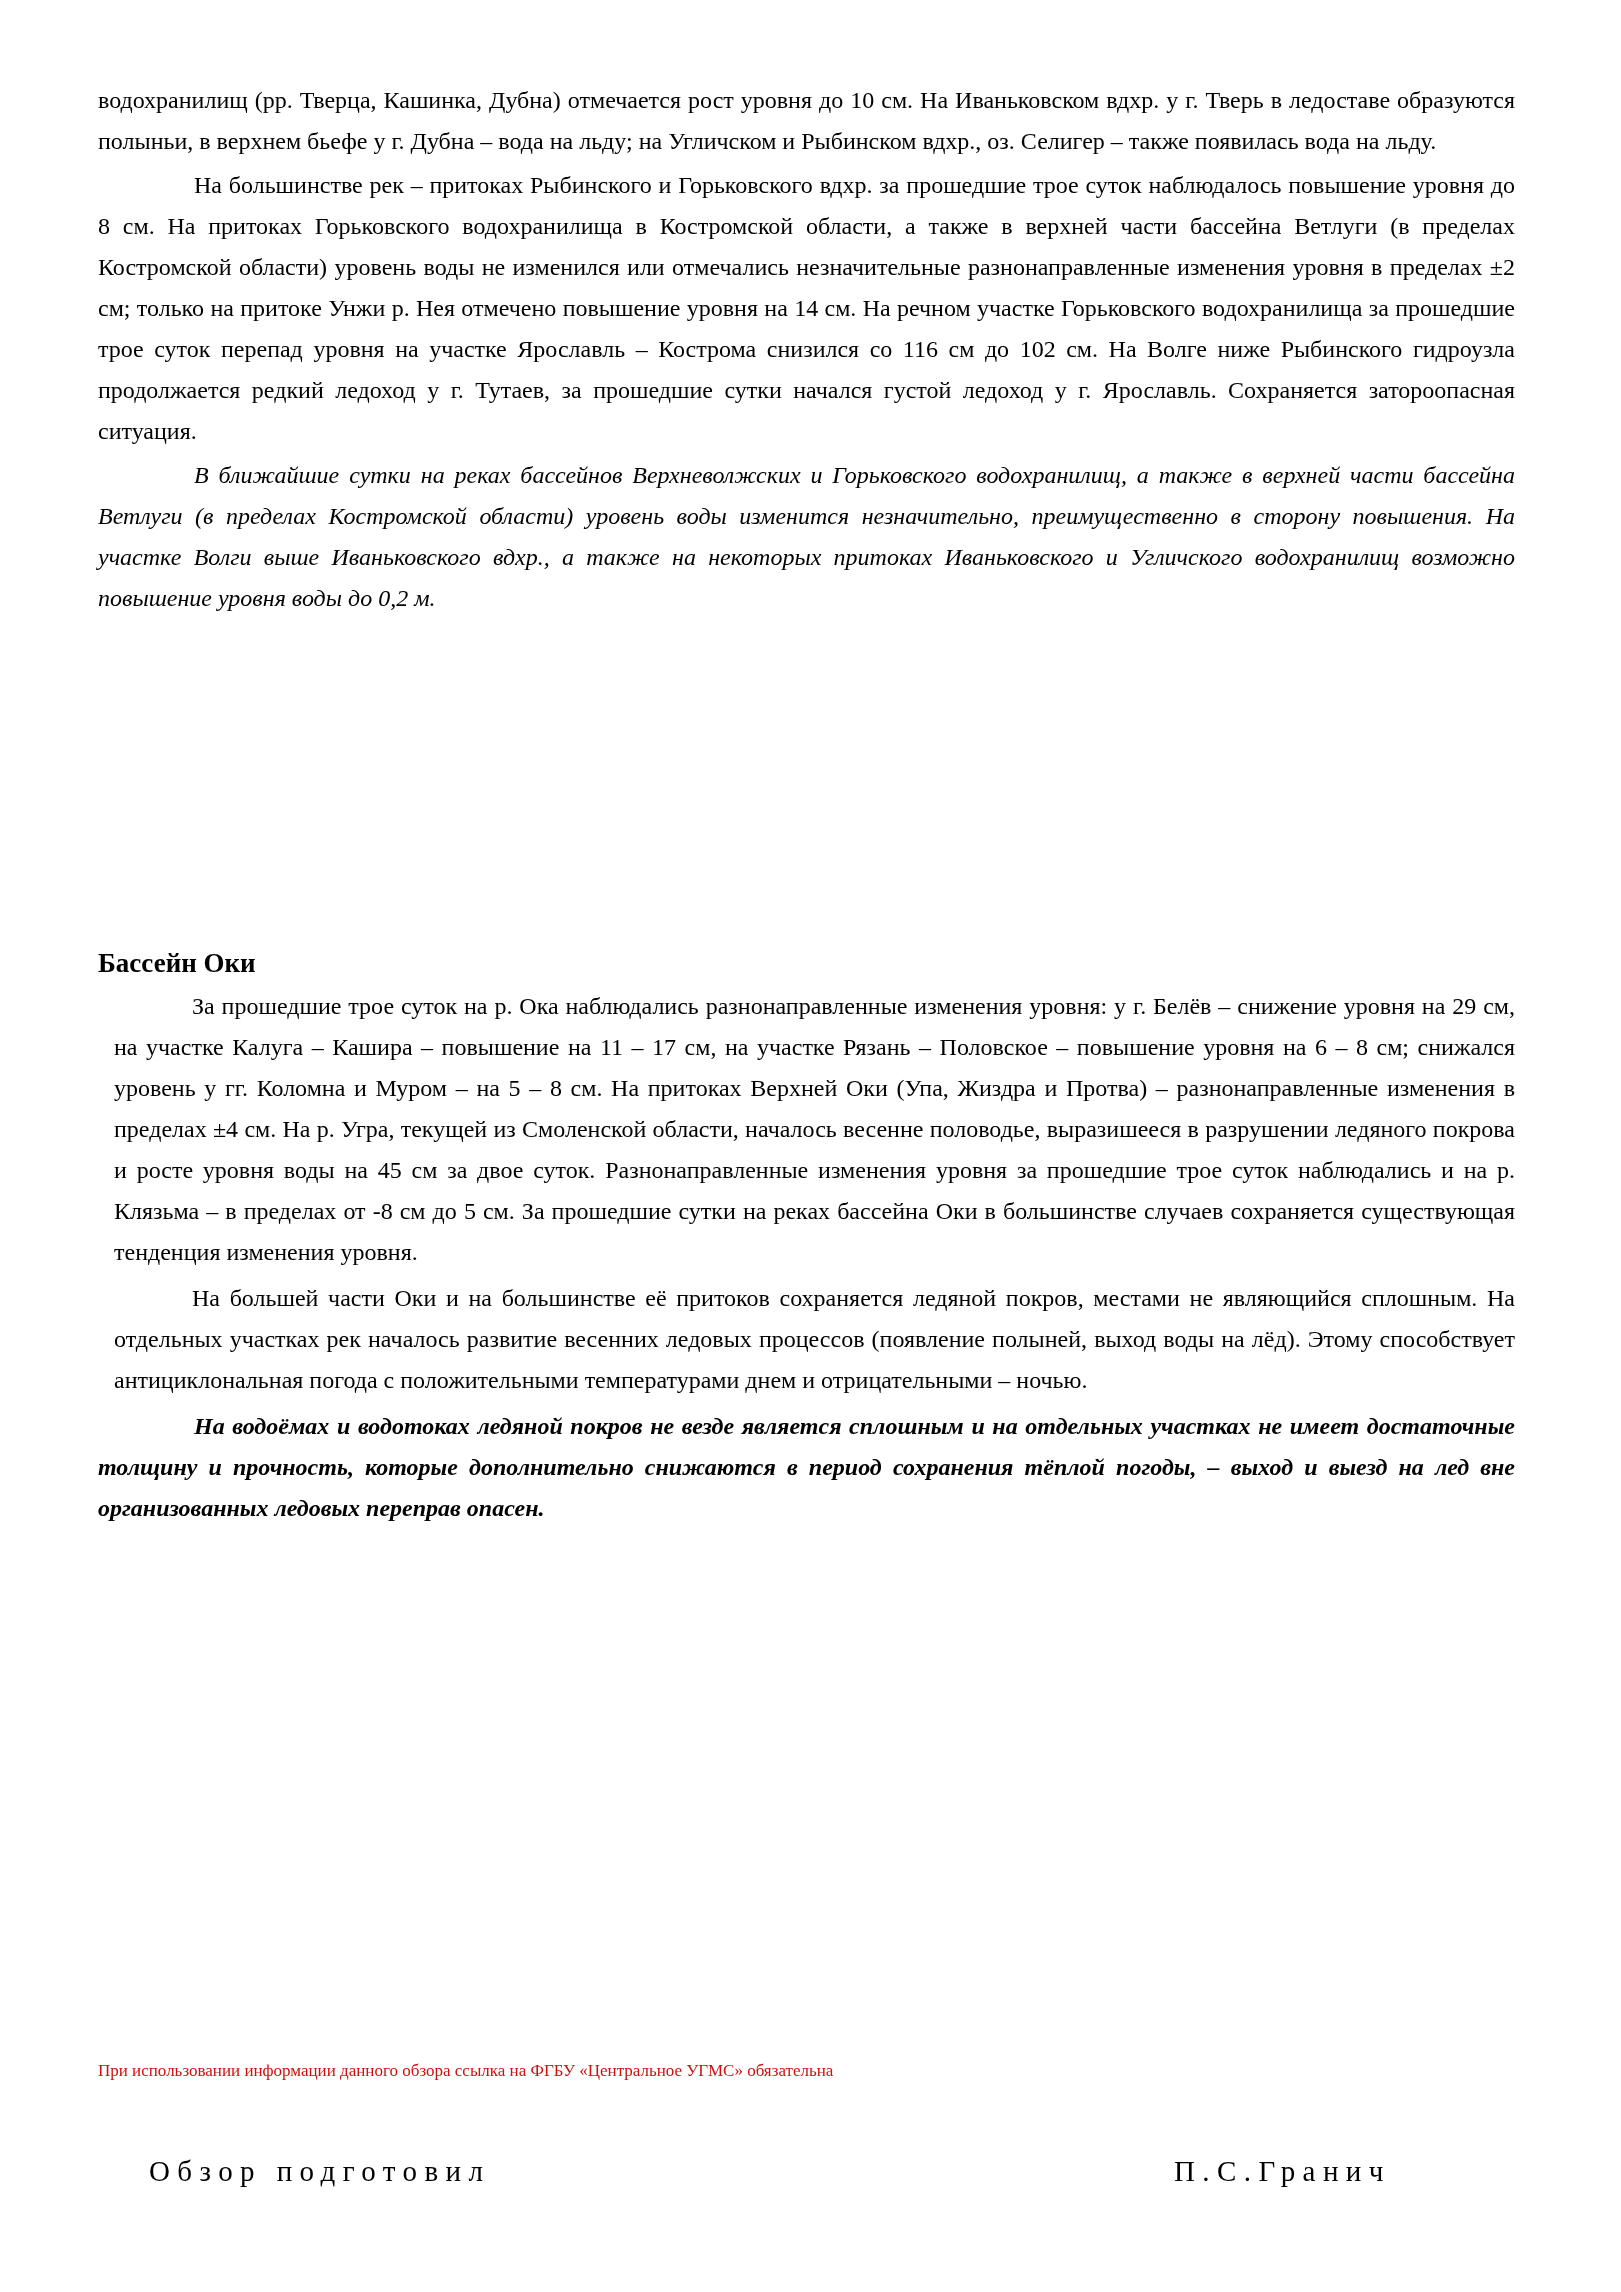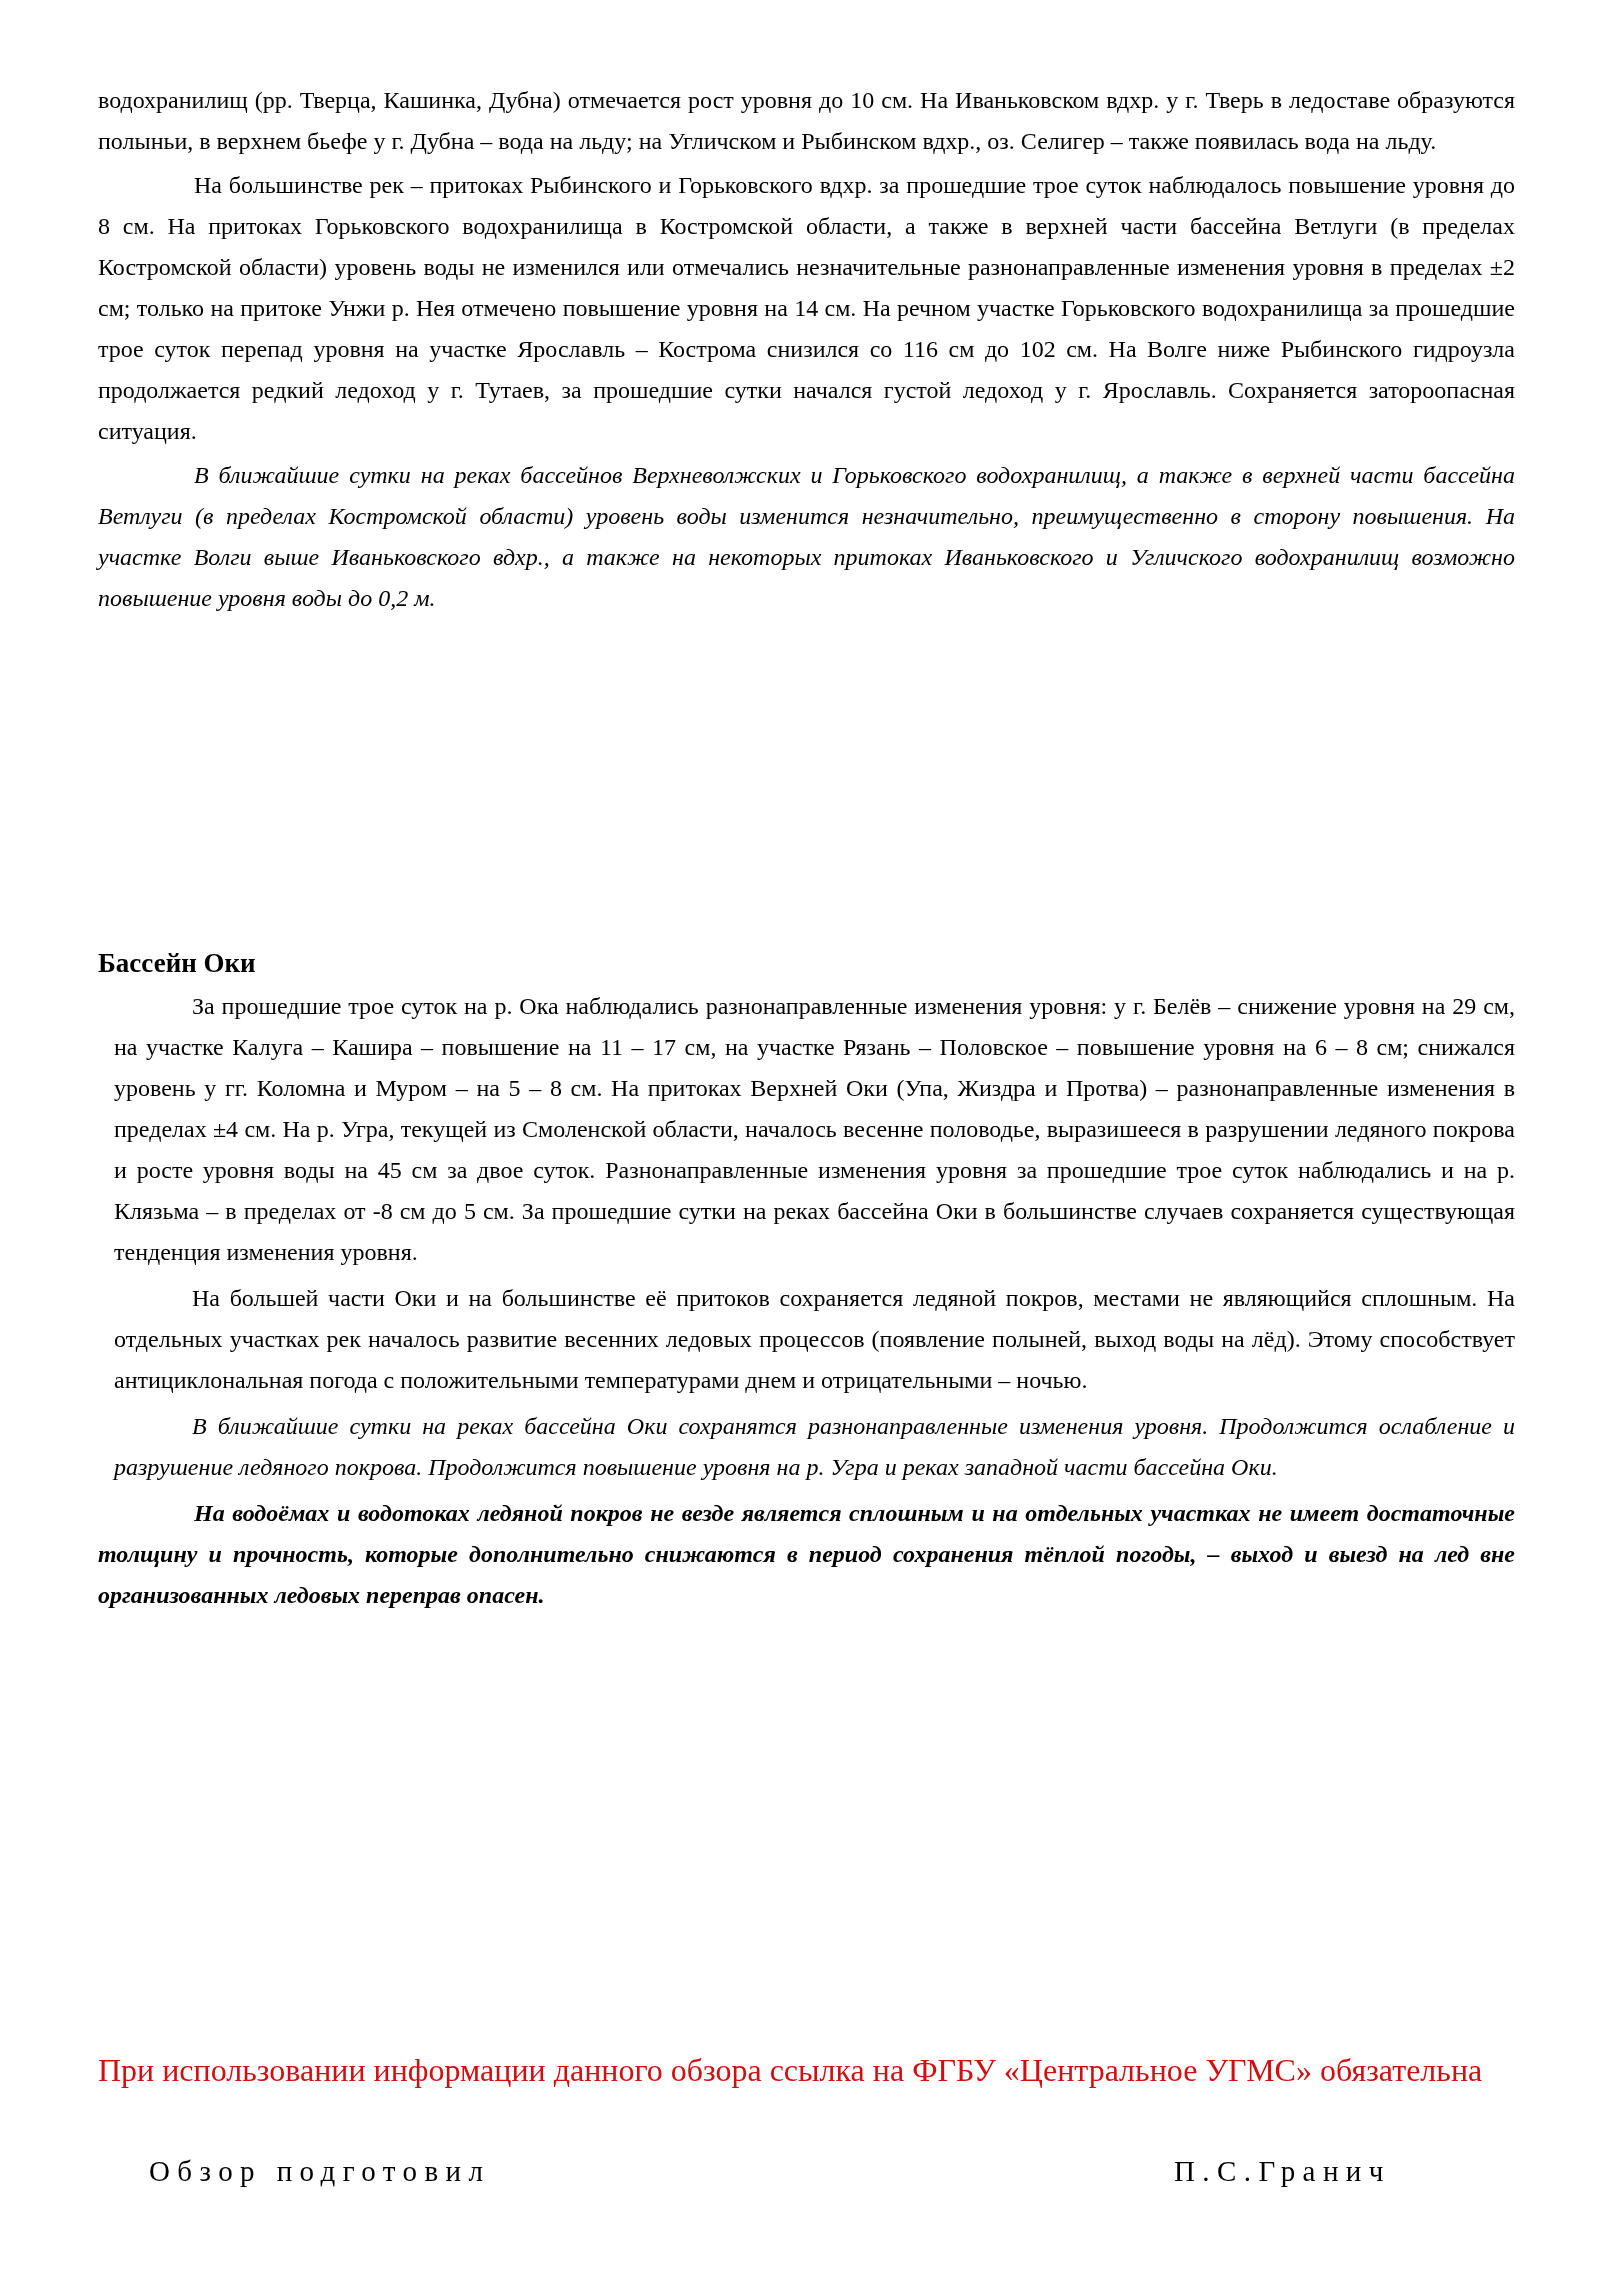--- a/index.html
+++ b/index.html
@@ -48,21 +48,21 @@
     .oka {
       position: absolute;
       left: 98px;
       top: 986px;
       width: 1417px;
     }
     .notice {
       position: absolute;
       left: 98px;
       top: 2054px;
-      font-size: 32px;
+      font-size: 17px;
       line-height: 33px;
       text-align: left;
     }
     .signoff {
       position: absolute;
       top: 2152px;
       font-size: 29px;
       letter-spacing: 7.4px;
       line-height: 39px;
       white-space: nowrap;
@@ -78,21 +78,20 @@
   <p>водохранилищ (рр. Тверца, Кашинка, Дубна) отмечается рост уровня до 10 см. На Иваньковском вдхр.  у г. Тверь в ледоставе образуются полыньи, в верхнем бьефе у г. Дубна – вода на льду;  на Угличском и Рыбинском вдхр., оз. Селигер – также появилась вода на льду.</p>
   <p class="indent gap-sm">На большинстве рек – притоках Рыбинского и Горьковского вдхр. за прошедшие трое суток наблюдалось повышение уровня до 8 см. На притоках Горьковского водохранилища в Костромской области, а также в верхней части бассейна Ветлуги (в пределах Костромской области) уровень воды не  изменился  или отмечались незначительные разнонаправленные изменения уровня в пределах  ±2 см; только на притоке Унжи р. Нея отмечено повышение уровня на 14 см.  На речном участке Горьковского водохранилища за прошедшие трое суток перепад уровня на участке Ярославль – Кострома снизился со 116 см до 102 см. На Волге ниже Рыбинского гидроузла продолжается редкий ледоход у г. Тутаев, за прошедшие сутки начался густой ледоход у г. Ярославль.  Сохраняется затороопасная ситуация.</p>
   <p class="indent italic gap-sm">В ближайшие сутки на реках бассейнов Верхневолжских и Горьковского водохранилищ, а также в верхней части бассейна Ветлуги (в пределах Костромской области) уровень воды изменится незначительно, преимущественно в сторону повышения. На участке Волги выше Иваньковского вдхр., а также на некоторых притоках Иваньковского и Угличского водохранилищ возможно повышение уровня воды до 0,2 м.</p>
 </div>
 
 <h2 class="section-head">Бассейн Оки</h2>
 
 <div class="oka">
   <p class="indent-sm">За прошедшие трое суток на р. Ока наблюдались разнонаправленные изменения уровня: у г. Белёв – снижение уровня на 29 см, на участке Калуга – Кашира – повышение на 11 – 17 см, на участке Рязань – Половское – повышение уровня на 6 – 8 см; снижался уровень у гг. Коломна и Муром – на 5 – 8 см. На притоках Верхней Оки (Упа, Жиздра и Протва) – разнонаправленные изменения в пределах ±4 см. На р. Угра, текущей из Смоленской области, началось весенне половодье, выразишееся в разрушении ледяного покрова и росте уровня воды на 45 см за двое суток. Разнонаправленные изменения уровня за прошедшие трое суток наблюдались и на р. Клязьма – в пределах от -8 см до 5 см. За прошедшие сутки на реках бассейна Оки в большинстве случаев сохраняется существующая тенденция изменения уровня.</p>
   <p class="indent-sm gap-md">На большей части Оки и на большинстве её притоков сохраняется ледяной покров, местами не являющийся сплошным. На отдельных участках рек началось развитие весенних ледовых процессов (появление полыней, выход воды на лёд). Этому способствует антициклональная погода с положительными температурами днем и отрицательными – ночью.</p>
-  <p class="indent-sm italic gap-md">В ближайшие сутки на реках бассейна Оки сохранятся разнонаправленные изменения уровня. Продолжится ослабление и разрушение ледяного покрова. Продолжится повышение уровня на р. Угра и реках западной части бассейна Оки.</p>
   <p class="indent bold-italic gap-md">На водоёмах и водотоках ледяной покров не везде является сплошным и на отдельных участках не имеет достаточные толщину и прочность, которые дополнительно снижаются в период сохранения тёплой погоды, – выход и выезд на лед вне организованных ледовых переправ опасен.</p>
 </div>
 
 <p class="notice" style="color:#d01010;">При использовании информации данного обзора ссылка на ФГБУ «Центральное УГМС» обязательна</p>
 
 <div class="signoff left">Обзор подготовил</div>
 <div class="signoff right">П.С.Гранич</div>
 
 
 </body></html>

